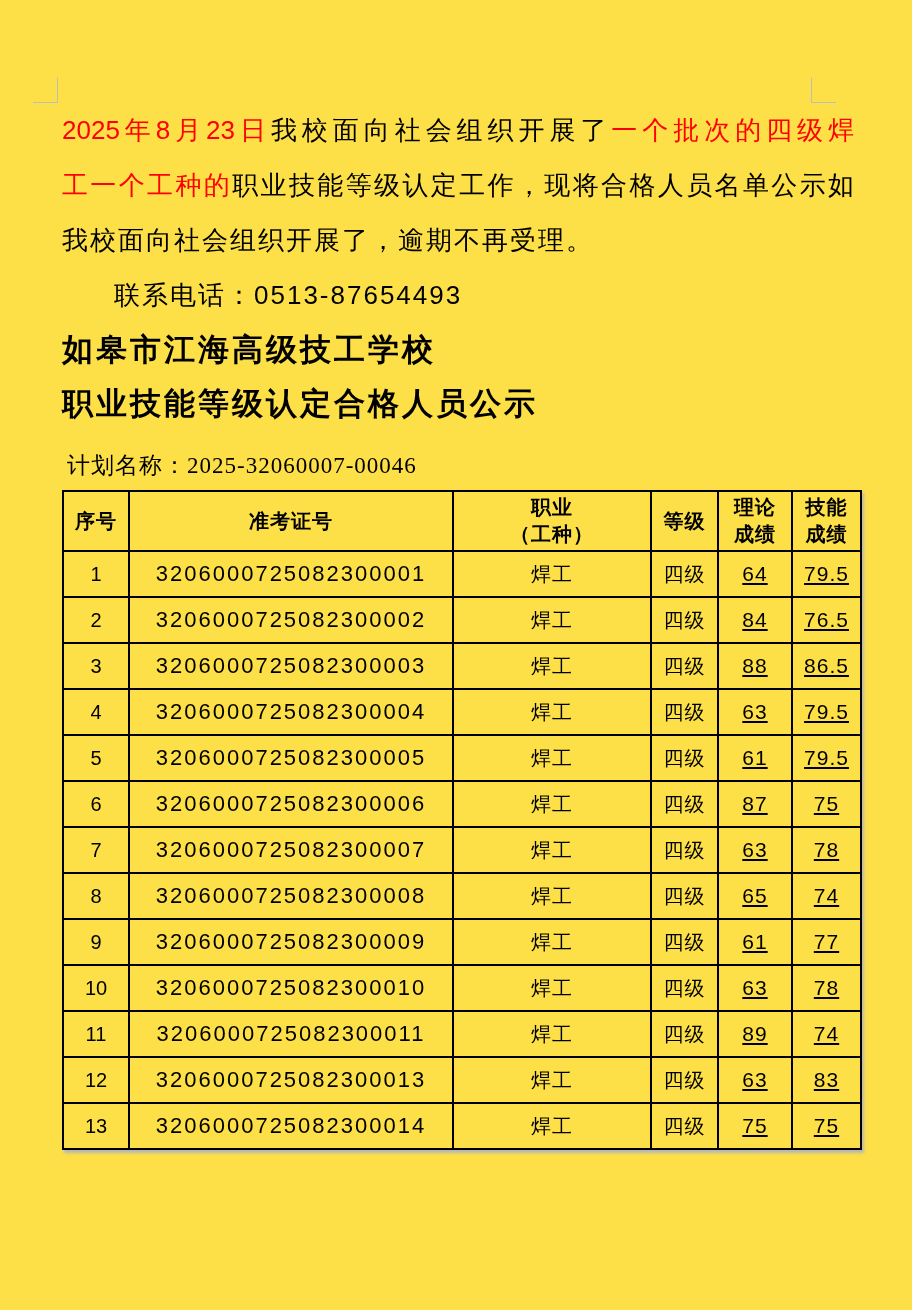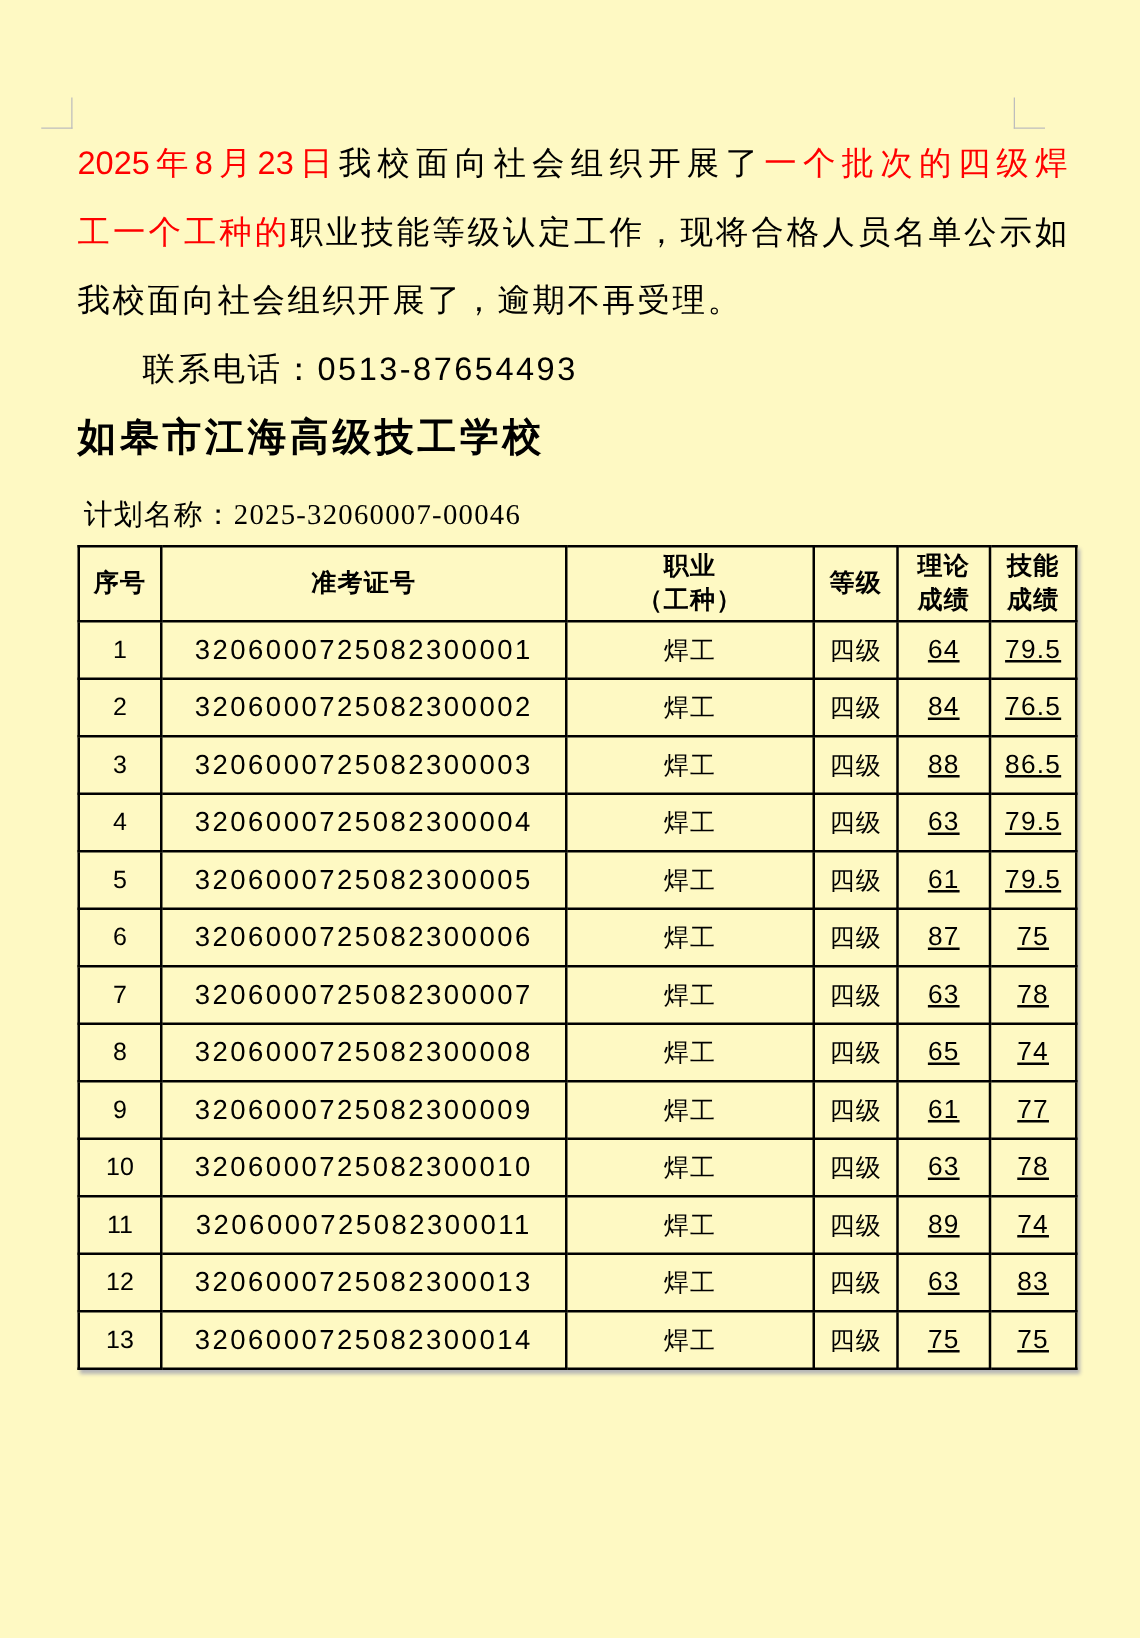--- a/index.html
+++ b/index.html
@@ -5,21 +5,21 @@
   html, body {
     margin: 0; padding: 0;
     background: #ffffff;
     font-family: "Liberation Sans", "DejaVu Sans", sans-serif;
     color: #000000;
   }
   .page {
     position: relative;
     width: 912px;
     height: 1310px;
-    background: #fef9c3;
+    background: #fde047;
     overflow: hidden;
   }
   
   .crop-mark {
     position: absolute;
     width: 24px; height: 24px;
   }
   .crop-tl {
     left: 33px; top: 78px;
     border-right: 1px solid #bdbdbd;
@@ -108,20 +108,21 @@
 
     <div>
       <div class="para-line justify"><span class="red">2025年8月23日</span><span>我校面向社会组织开展了</span><span class="red">一个批次的四级焊</span></div>
       <div class="para-line justify"><span class="red">工一个工种的</span><span>职业技能等级认定工作，现将合格人员名单公示如</span></div>
       <div class="para-line">我校面向社会组织开展了，逾期不再受理。</div>
       <div class="para-line indent">联系电话：0513-87654493</div>
     </div>
 
     <div class="doc-title">
       <div>如皋市江海高级技工学校</div>
+      <div>职业技能等级认定合格人员公示</div>
     </div>
 
     <div class="plan-line">计划名称：2025-32060007-00046</div>
 
     <table class="results">
       <colgroup>
         <col style="width:66px">
           <col style="width:324px">
           <col style="width:198px">
         <col style="width:67px">

